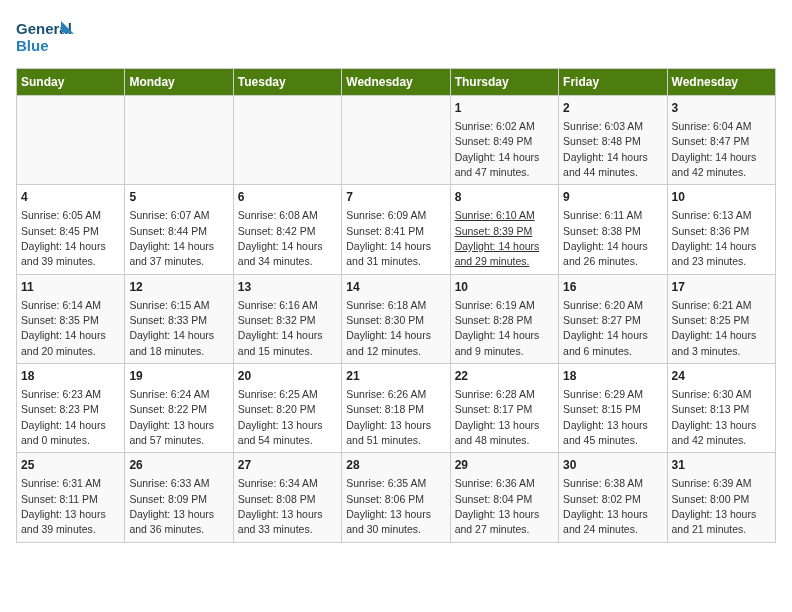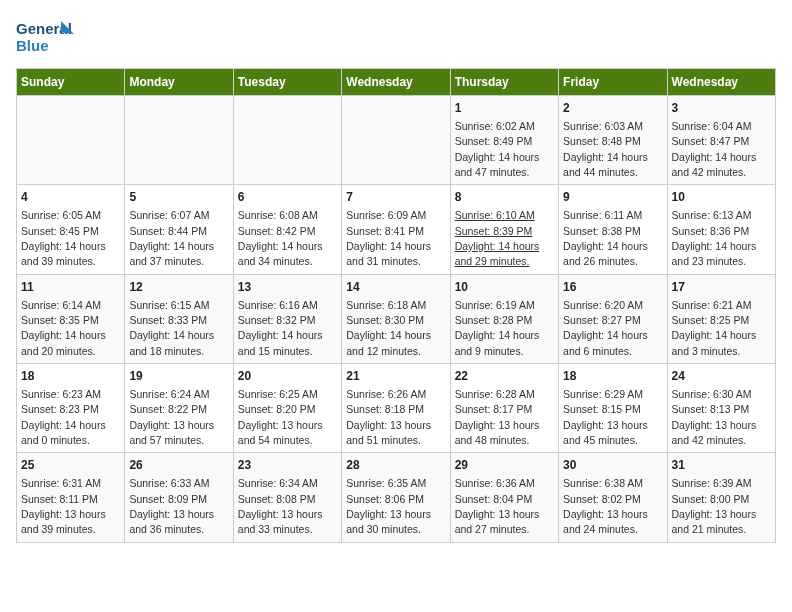--- a/index.html
+++ b/index.html
@@ -187,21 +187,21 @@
 Sunset: 8:13 PM
 Daylight: 13 hours and 42 minutes.</span></td>
       </tr>
       <tr>
         <td><span class="day-number">25</span><span class="day-detail" style="white-space: pre-line;">Sunrise: 6:31 AM
 Sunset: 8:11 PM
 Daylight: 13 hours and 39 minutes.</span></td>
         <td><span class="day-number">26</span><span class="day-detail" style="white-space: pre-line;">Sunrise: 6:33 AM
 Sunset: 8:09 PM
 Daylight: 13 hours and 36 minutes.</span></td>
-        <td><span class="day-number">23</span><span class="day-detail" style="white-space: pre-line;">Sunrise: 6:34 AM
+        <td><span class="day-number">27</span><span class="day-detail" style="white-space: pre-line;">Sunrise: 6:34 AM
 Sunset: 8:08 PM
 Daylight: 13 hours and 33 minutes.</span></td>
         <td><span class="day-number">28</span><span class="day-detail" style="white-space: pre-line;">Sunrise: 6:35 AM
 Sunset: 8:06 PM
 Daylight: 13 hours and 30 minutes.</span></td>
         <td><span class="day-number">29</span><span class="day-detail" style="white-space: pre-line;">Sunrise: 6:36 AM
 Sunset: 8:04 PM
 Daylight: 13 hours and 27 minutes.</span></td>
         <td><span class="day-number">30</span><span class="day-detail" style="white-space: pre-line;">Sunrise: 6:38 AM
 Sunset: 8:02 PM

